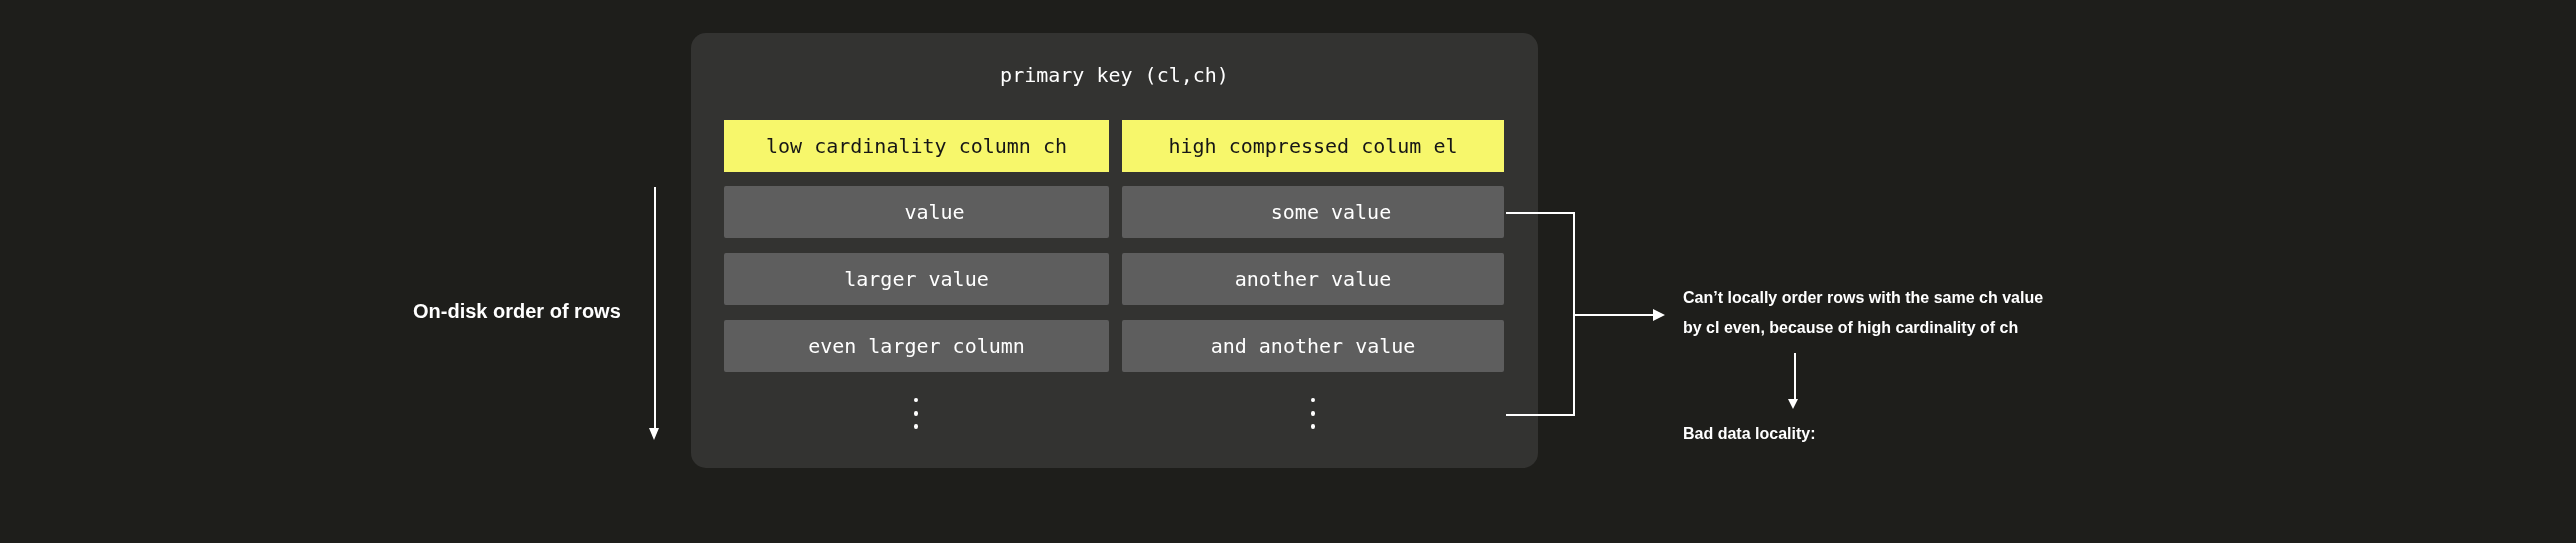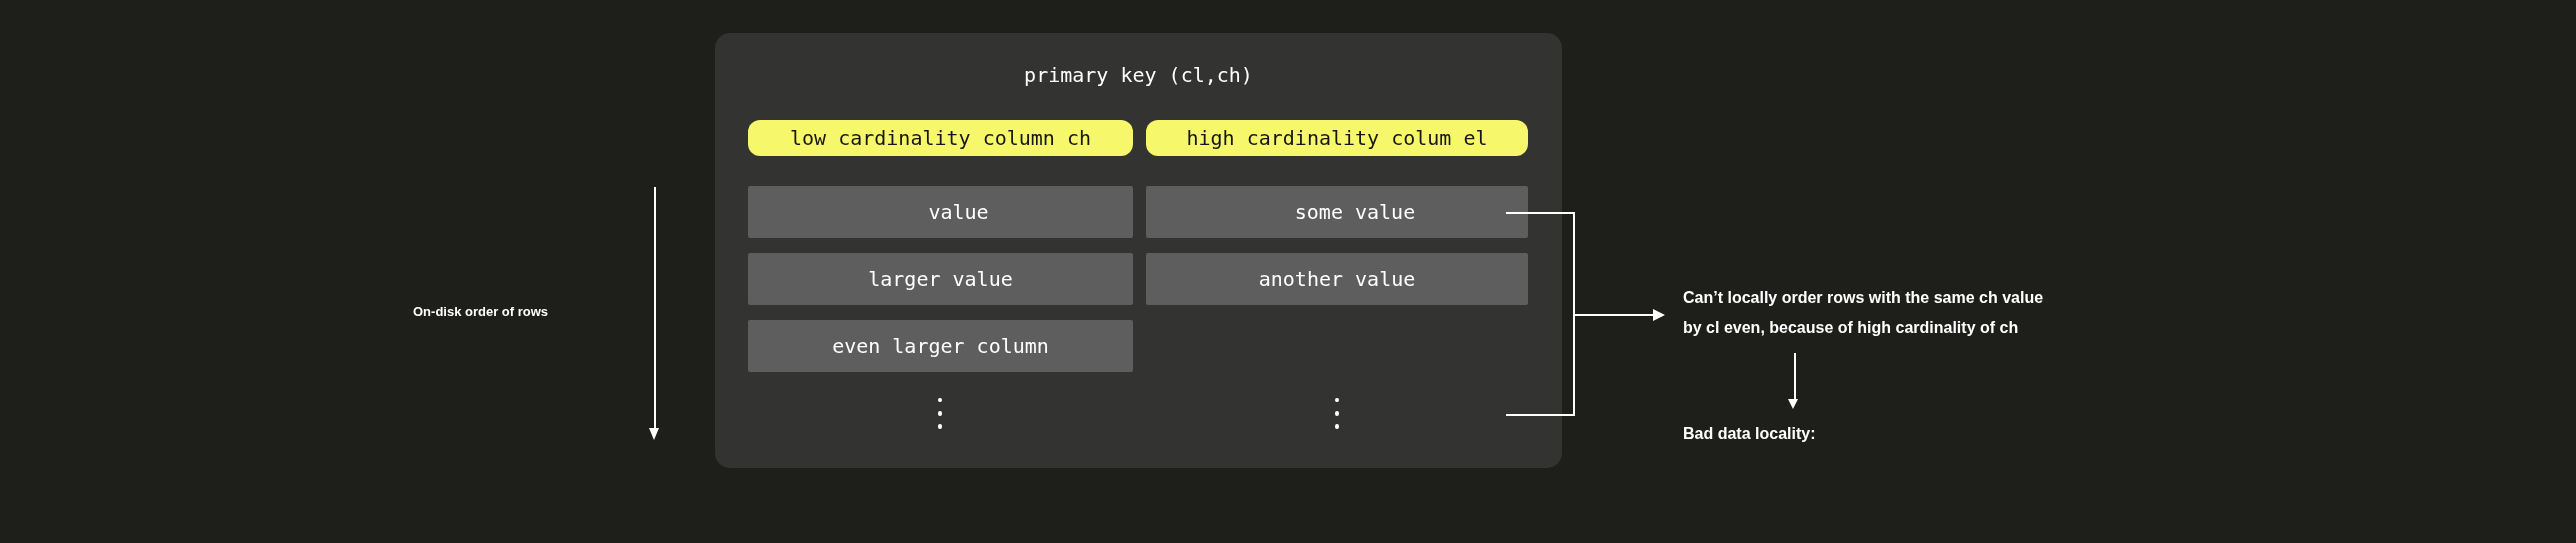--- a/index.html
+++ b/index.html
@@ -16,45 +16,45 @@
     position:relative;
     width:2576px;height:543px;
     background:var(--background);
     overflow:hidden;
     font-family:"Liberation Sans","DejaVu Sans",sans-serif;
   }
   .mono{font-family:"DejaVu Sans Mono","Liberation Mono",monospace;}
   
   .panel{
     position:absolute;left:691px;top:33px;width:847px;height:435px;
-    background:var(--panel);border-radius:15px;margin-left:24px;
+    background:var(--panel);border-radius:15px;
   }
   .panel-title{
     position:absolute;top:28px;left:0;right:0;
     text-align:center;font-size:20px;line-height:28px;color:var(--text);
   }
   .box{
     position:absolute;display:flex;align-items:center;justify-content:center;
     font-size:20px;white-space:nowrap;
   }
   .col-left{left:33px;width:385px;}
   .col-right{left:431px;width:382px;}
-  .header{top:87px;height:36px;background:var(--header-box);color:var(--header-text);border-radius:12px;}
+  .header{top:87px;height:52px;background:var(--header-box);color:var(--header-text);border-radius:0;}
   .cell{background:var(--row-box);color:var(--text);border-radius:1.9px;}
   .row1{top:153px;height:52px;padding-left:36px;}
   .row2{top:220px;height:52px;}
   .row3{top:287px;height:52px;}
   .dots{position:absolute;top:365px;display:flex;flex-direction:column;gap:8.8px;}
   .dots-left{left:223px;}
   .dots-right{left:620px;}
   .dot{width:3.8px;height:4.4px;border-radius:50%;background:var(--text);}
   
   .left-label{
     position:absolute;left:413px;top:299px;
-    color:var(--text);font-size:13px;font-weight:700;line-height:25px;white-space:nowrap;
+    color:var(--text);font-size:20px;font-weight:700;line-height:25px;white-space:nowrap;
   }
   .vline,.hline{position:absolute;background:var(--text);}
   .left-arrow-line{left:654px;top:187px;width:1.9px;height:243px;}
   .left-arrow-head{
     position:absolute;left:649px;top:428px;width:0;height:0;
     border-left:5.7px solid transparent;border-right:5.7px solid transparent;
     border-top:12px solid var(--text);
   }
   
   .bracket-top{left:1506px;top:212px;width:69px;height:1.9px;}
@@ -86,29 +86,30 @@
 <div class="canvas">
 
   <div class="left-label">On-disk order of rows</div>
   <div class="vline left-arrow-line"></div>
   <div class="left-arrow-head"></div>
 
   <div class="panel">
     <div class="panel-title mono">primary key (cl,ch)</div>
 
     <div class="box mono header col-left">low cardinality column ch</div>
-    <div class="box mono header col-right">high cardinality colum el</div>
+    <div class="box mono header col-right">high compressed colum el</div>
 
     <div class="box mono cell row1 col-left">value</div>
     <div class="box mono cell row1 col-right">some value</div>
 
     <div class="box mono cell row2 col-left">larger value</div>
     <div class="box mono cell row2 col-right">another value</div>
 
     <div class="box mono cell row3 col-left">even larger column</div>
+    <div class="box mono cell row3 col-right">and another value</div>
 
     <div class="dots dots-left">
       <span class="dot"></span>
       <span class="dot"></span>
       <span class="dot"></span>
     </div>
     <div class="dots dots-right">
       <span class="dot"></span>
       <span class="dot"></span>
       <span class="dot"></span>

